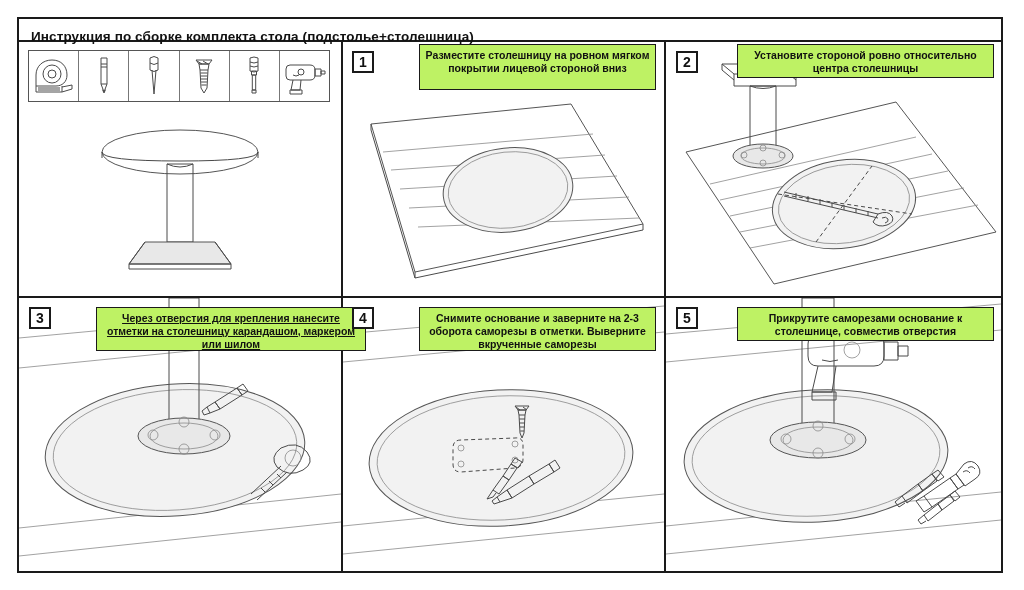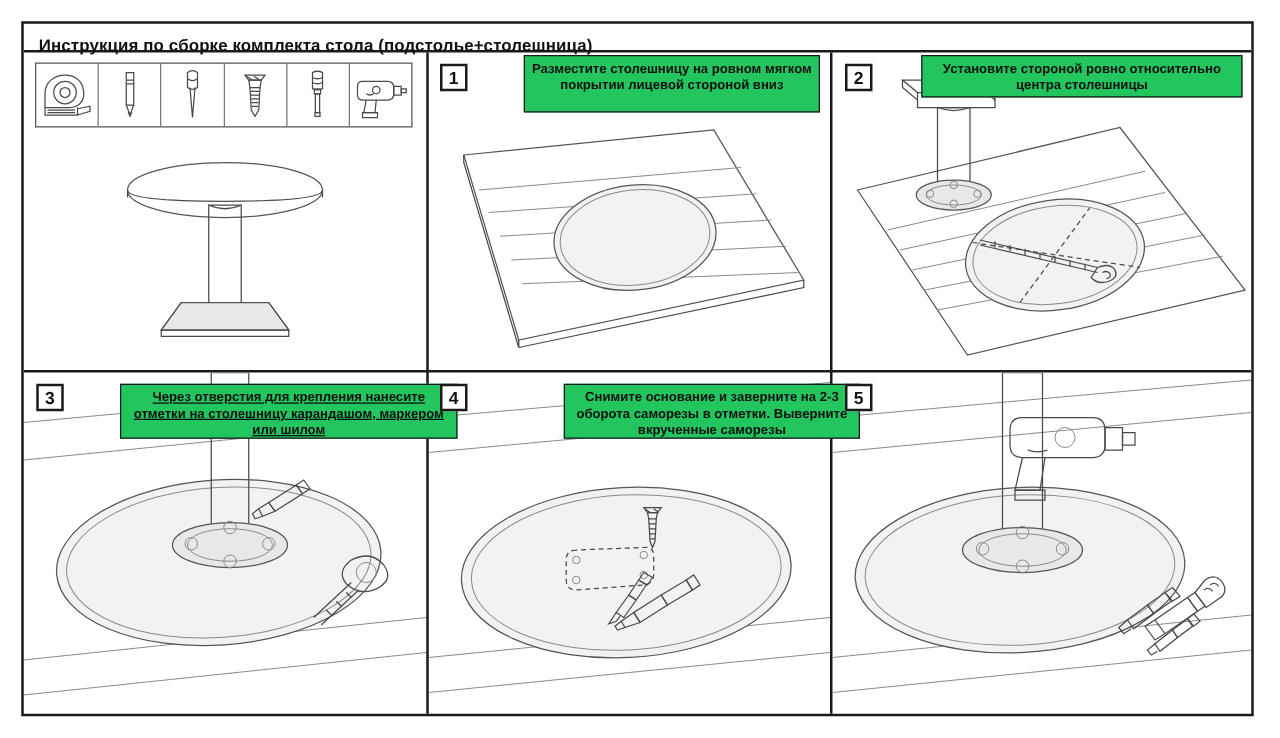--- a/index.html
+++ b/index.html
@@ -76,21 +76,21 @@
     font-size: 14px;
     font-weight: bold;
     color: #111;
     background: #fff;
     z-index: 5;
   }
   .caption {
     position: absolute;
     border: 1.5px solid #1a1a1a;
     box-sizing: border-box;
-    background: #22c55e;
+    background: #bef264;
     text-align: center;
     font-size: 10.5px;
     font-weight: bold;
     color: #111;
     line-height: 1.22;
     padding: 4px 5px;
     z-index: 5;
   }
   .tools-box {
     position: absolute;
@@ -329,21 +329,21 @@
       <path class="vec" d="M150 192 l-6 9 l6 -2 l3 -4"></path>
 
       <path class="vec" d="M186 178 l20 -12 l5 8 l-20 12 z"></path>
       <path class="vec" d="M186 178 l-22 14 l5 8 l22 -14 z"></path>
       <path class="vec" d="M164 192 l-10 7 l3 5 l12 -4 z"></path>
       <path class="vec" d="M154 199 l-5 4 l2 3 l6 -2"></path>
       <path class="vec" d="M206 166 l6 -4 l5 8 l-6 4 z"></path>
     </svg>
   </div>
   <div class="step-num" style="left:352px; top:307px;">4</div>
-  <div class="caption" style="left:419px; top:307px; width:237px; height:44px;margin-left:32px;">Снимите основание и заверните на 2-3 оборота саморезы в отметки. Выверните вкрученные саморезы</div>
+  <div class="caption" style="left:419px; top:307px; width:237px; height:44px;">Снимите основание и заверните на 2-3 оборота саморезы в отметки. Выверните вкрученные саморезы</div>
 
   <div class="panel" style="left:666px; top:298px; width:335px; height:273px;">
     <svg width="335" height="273" viewBox="0 0 335 273">
       <path class="thin" d="M0 36 L335 6 M0 64 L335 32 M0 228 L335 194 M0 256 L335 222"></path>
 
       <ellipse class="fillgray" cx="150" cy="158" rx="132" ry="66" transform="rotate(-3 150 158)"></ellipse>
       <ellipse class="thin" cx="150" cy="158" rx="124" ry="60" transform="rotate(-3 150 158)"></ellipse>
 
       <path class="vec" d="M136 0 h32 v126 h-32 z"></path>
 
@@ -372,14 +372,15 @@
       <path class="vec" d="M258 217 l-6 5 l3 4 l5 -3"></path>
 
       <path class="vec" d="M298 166 q8 -6 14 2 q5 8 -3 13 l-10 7 l-9 -12 z"></path>
       <path class="vec" d="M290 176 l-6 4 l8 11 l6 -4 z"></path>
       <path class="vec" d="M284 180 l-26 18 l8 11 l26 -18 z"></path>
       <path class="vec" d="M258 198 l-8 5 l8 11 l8 -5"></path>
       <path class="vec" d="M302 170 q4 -3 7 1 M297 174 q4 -3 7 1"></path>
     </svg>
   </div>
   <div class="step-num" style="left:676px; top:307px;">5</div>
+  <div class="caption" style="left:737px; top:307px; width:257px; height:34px;">Прикрутите саморезами основание к столешнице, совместив отверстия</div>
 
 </div>
 
 </body></html>

